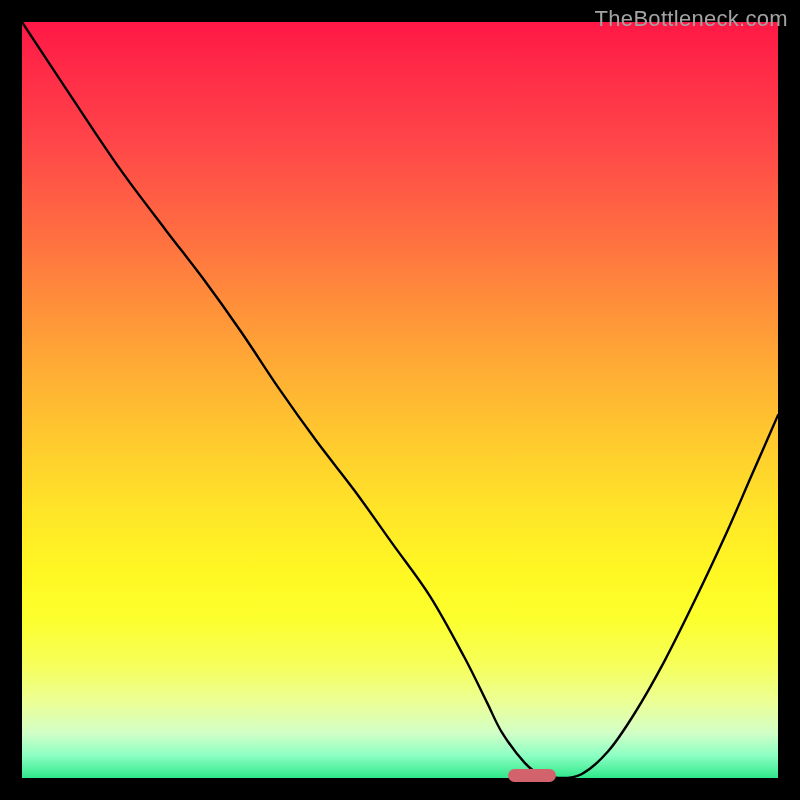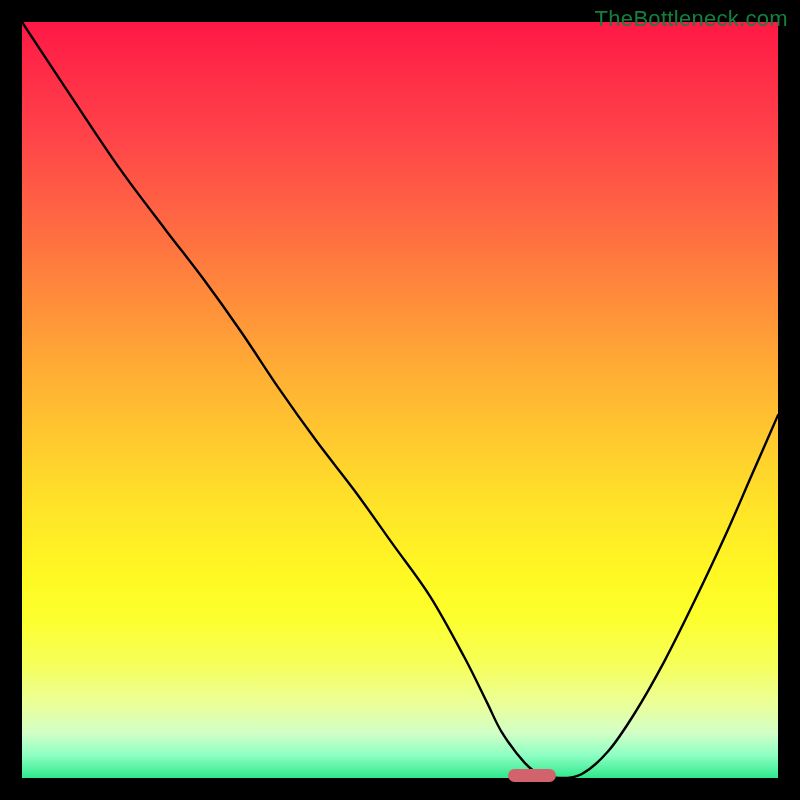--- a/index.html
+++ b/index.html
@@ -1,17 +1,17 @@
 <!DOCTYPE html>
 <html><head>
 <meta charset="utf-8">
 <style>
 *{margin:0;padding:0;box-sizing:border-box}
 body{background:#000;width:800px;height:800px;position:relative;font-family:Arial,sans-serif}
-.watermark{position:absolute;top:6px;right:12px;color:#15803d;font-size:22px;font-weight:400;letter-spacing:.3px;z-index:10}
+.watermark{position:absolute;top:6px;right:12px;color:#a3a3a3;font-size:22px;font-weight:400;letter-spacing:.3px;z-index:10}
 .plot{position:absolute;left:22px;top:22px;width:756px;height:756px;background:linear-gradient(to bottom,
 #ff1846 0%,
 #ff2a47 6%,
 #ff4349 15%,
 #ff6a42 27%,
 #ff8e3a 37%,
 #ffb034 47%,
 #ffcf2d 57%,
 #ffe628 65%,
 #fff823 73%,

